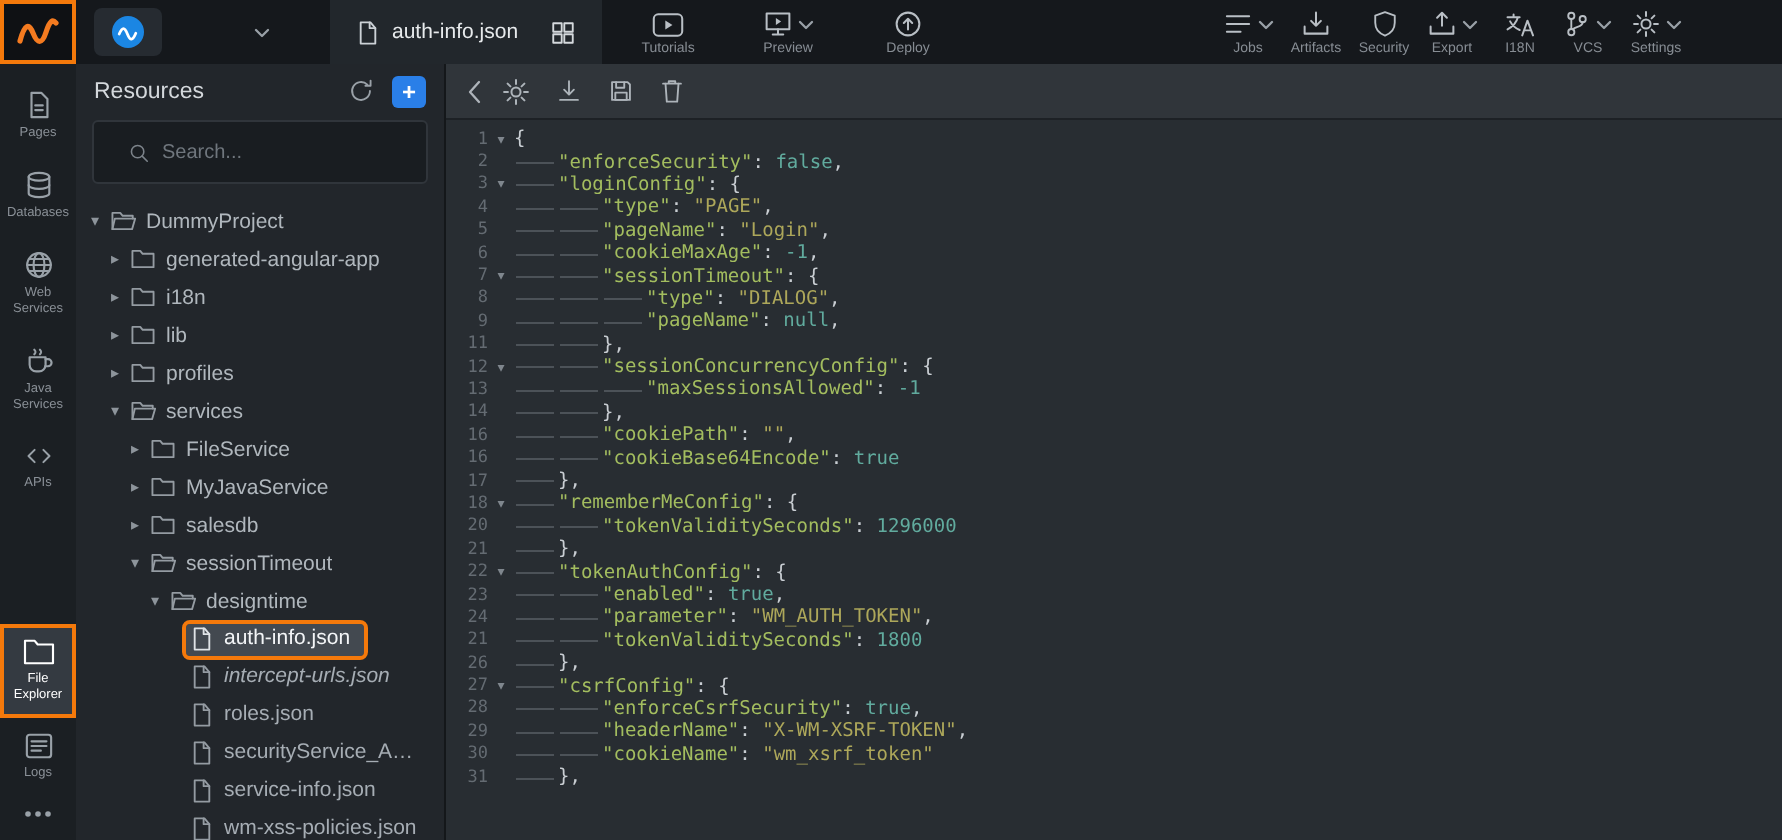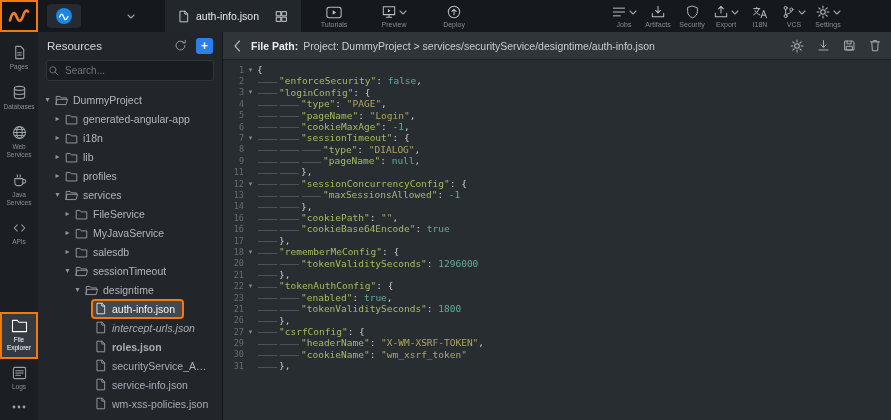--- a/index.html
+++ b/index.html
@@ -35,27 +35,27 @@
   .sb-item.active .sb-icon,.sb-item.active .sb-label{color:#ffffff}
   .sb-bottom{margin-top:auto;padding-bottom:4px;display:flex;flex-direction:column}
 
   
   .resources{position:absolute;top:32px;left:38px;bottom:0;width:185px;background:#22262b;border-right:1px solid #14171a;display:flex;flex-direction:column;z-index:3}
   .res-header{height:27px;display:flex;align-items:center;padding:0 9px;gap:9px;flex:none}
   .res-title{flex:1;color:#d4d8dc;font-size:11.5px}
   .refresh{color:#9aa1a8}
   .plus-btn{width:17px;height:16px;background:#2a7fe8;border-radius:3px;color:#fff;font-size:12px;font-weight:bold;display:flex;align-items:center;justify-content:center;line-height:1}
   .search-row{padding:1px 8px 7px;flex:none}
-  .search-box{height:21px;background:#191d21;border:1px solid #30353b;border-radius:3px;display:flex;align-items:center;padding:0 1px;gap:6px;color:#7c838a}
+  .search-box{height:32px;background:#191d21;border:1px solid #30353b;border-radius:3px;display:flex;align-items:center;padding:0 17px;gap:6px;color:#7c838a}
   .search-box input{flex:1;min-width:0;background:transparent;border:0;outline:0;font-size:10px;color:#c9ced3;font-family:"Liberation Sans",sans-serif}
   .search-box input::placeholder{color:#6f767d}
   .tree{flex:1;overflow:hidden;padding-top:2px}
   .trow{display:flex;align-items:center;height:19px;font-size:10.5px;white-space:nowrap;padding-right:4px}
   .tw{width:11px;flex:none;text-align:center;font-size:8px;color:#8d949b;font-family:"DejaVu Sans",sans-serif}
-  .tinner{display:flex;align-items:flex-end;min-width:0;padding:1.5px 7px 1.5px 2px;border-radius:2px;gap:5px}
+  .tinner{display:flex;align-items:flex-start;min-width:0;padding:1.5px 7px 1.5px 2px;border-radius:2px;gap:5px}
   .tinner .icon{flex:none;color:#949ba2}
   .tlabel{overflow:hidden;text-overflow:ellipsis;color:#a6adb4}
   .trow.folder .tlabel{color:#b0b7bd}
   .tinner.sel{background:#434950}
   .tinner.sel .tlabel{color:#f3f5f7}
   .tinner.sel .icon{color:#dfe3e6}
   .tinner.annotated{outline:2px solid #f4790b;outline-offset:0}
 
   
   .editor{position:absolute;top:32px;left:223px;right:0;bottom:0;background:#282d32;display:flex;flex-direction:column}
@@ -512,21 +512,21 @@
           <span class="tinner">
             <span class="icon ">
               <svg xmlns="http://www.w3.org/2000/svg" width="12" height="13" viewBox="0 0 14 16" fill="none" stroke="currentColor" stroke-width="1.15" stroke-linecap="round" stroke-linejoin="round">
                 <path d="M2.5 1.5h6L11.5 5v9.5h-9z"></path>
                 <path d="M8 1.5V5h3.5"></path>
               </svg>
             </span>
             <span class="tlabel">intercept-urls.json</span>
           </span>
         </div>
-        <div class="trow file" style="padding-left: 44px; font-weight: bold;">
+        <div class="trow file" style="padding-left: 44px;">
           <span class="tw"></span>
           <span class="tinner">
             <span class="icon ">
               <svg xmlns="http://www.w3.org/2000/svg" width="12" height="13" viewBox="0 0 14 16" fill="none" stroke="currentColor" stroke-width="1.15" stroke-linecap="round" stroke-linejoin="round">
                 <path d="M2.5 1.5h6L11.5 5v9.5h-9z"></path>
                 <path d="M8 1.5V5h3.5"></path>
               </svg>
             </span>
             <span class="tlabel">roles.json</span>
           </span>
@@ -570,23 +570,20 @@
       </div>
   </div>
 
   <div class="editor">
     <div class="ed-header">
       <span class="icon collapse">
           <svg xmlns="http://www.w3.org/2000/svg" width="8" height="12" viewBox="0 0 8 12" fill="none" stroke="currentColor" stroke-width="1.15" stroke-linecap="round" stroke-linejoin="round">
             <path d="M6.5 1L2 6l4.5 5"></path>
           </svg>
         </span>
-      <div class="ed-path">
-        <span class="fp">File Path:</span><span>Project: DummyProject &gt; services/securityService/designtime/auth-info.json</span>
-      </div>
       <div class="ed-icons">
         <span class="icon">
             <svg xmlns="http://www.w3.org/2000/svg" width="14" height="14" viewBox="0 0 16 16" fill="none" stroke="currentColor" stroke-width="1.15" stroke-linecap="round" stroke-linejoin="round">
               <circle cx="8" cy="8" r="2.6"></circle>
               <path d="M8 1.2v2.2M8 12.6v2.2M1.2 8h2.2M12.6 8h2.2M3.2 3.2l1.6 1.6M11.2 11.2l1.6 1.6M12.8 3.2l-1.6 1.6M4.8 11.2l-1.6 1.6"></path>
             </svg>
           </span>
         <span class="icon">
             <svg xmlns="http://www.w3.org/2000/svg" width="13" height="13" viewBox="0 0 16 16" fill="none" stroke="currentColor" stroke-width="1.15" stroke-linecap="round" stroke-linejoin="round">
               <path d="M8 2v8M5 7.2l3 3 3-3"></path>
@@ -708,35 +705,45 @@
           <span class="ln">22</span>
           <span class="fold">▾</span>
           <span class="ct"><span class="ig"></span><span class="tok-k">"tokenAuthConfig"</span><span class="tok-p">: {</span></span>
         </div>
         <div class="cl">
           <span class="ln">23</span>
           <span class="fold"></span>
           <span class="ct"><span class="ig"></span><span class="ig"></span><span class="tok-k">"enabled"</span><span class="tok-p">: </span><span class="tok-b">true</span><span class="tok-p">,</span></span>
         </div>
         <div class="cl">
+          <span class="ln">24</span>
+          <span class="fold"></span>
+          <span class="ct"><span class="ig"></span><span class="ig"></span><span class="tok-k">"parameter"</span><span class="tok-p">: </span><span class="tok-s">"WM_AUTH_TOKEN"</span><span class="tok-p">,</span></span>
+        </div>
+        <div class="cl">
           <span class="ln">21</span>
           <span class="fold"></span>
           <span class="ct"><span class="ig"></span><span class="ig"></span><span class="tok-k">"tokenValiditySeconds"</span><span class="tok-p">: </span><span class="tok-n">1800</span></span>
         </div>
         <div class="cl">
           <span class="ln">26</span>
           <span class="fold"></span>
           <span class="ct"><span class="ig"></span><span class="tok-p">},</span></span>
         </div>
         <div class="cl">
           <span class="ln">27</span>
           <span class="fold">▾</span>
           <span class="ct"><span class="ig"></span><span class="tok-k">"csrfConfig"</span><span class="tok-p">: {</span></span>
         </div>
         <div class="cl">
+          <span class="ln">28</span>
+          <span class="fold"></span>
+          <span class="ct"><span class="ig"></span><span class="ig"></span><span class="tok-k">"enforceCsrfSecurity"</span><span class="tok-p">: </span><span class="tok-b">true</span><span class="tok-p">,</span></span>
+        </div>
+        <div class="cl">
           <span class="ln">29</span>
           <span class="fold"></span>
           <span class="ct"><span class="ig"></span><span class="ig"></span><span class="tok-k">"headerName"</span><span class="tok-p">: </span><span class="tok-s">"X-WM-XSRF-TOKEN"</span><span class="tok-p">,</span></span>
         </div>
         <div class="cl">
           <span class="ln">30</span>
           <span class="fold"></span>
           <span class="ct"><span class="ig"></span><span class="ig"></span><span class="tok-k">"cookieName"</span><span class="tok-p">: </span><span class="tok-s">"wm_xsrf_token"</span></span>
         </div>
         <div class="cl">

